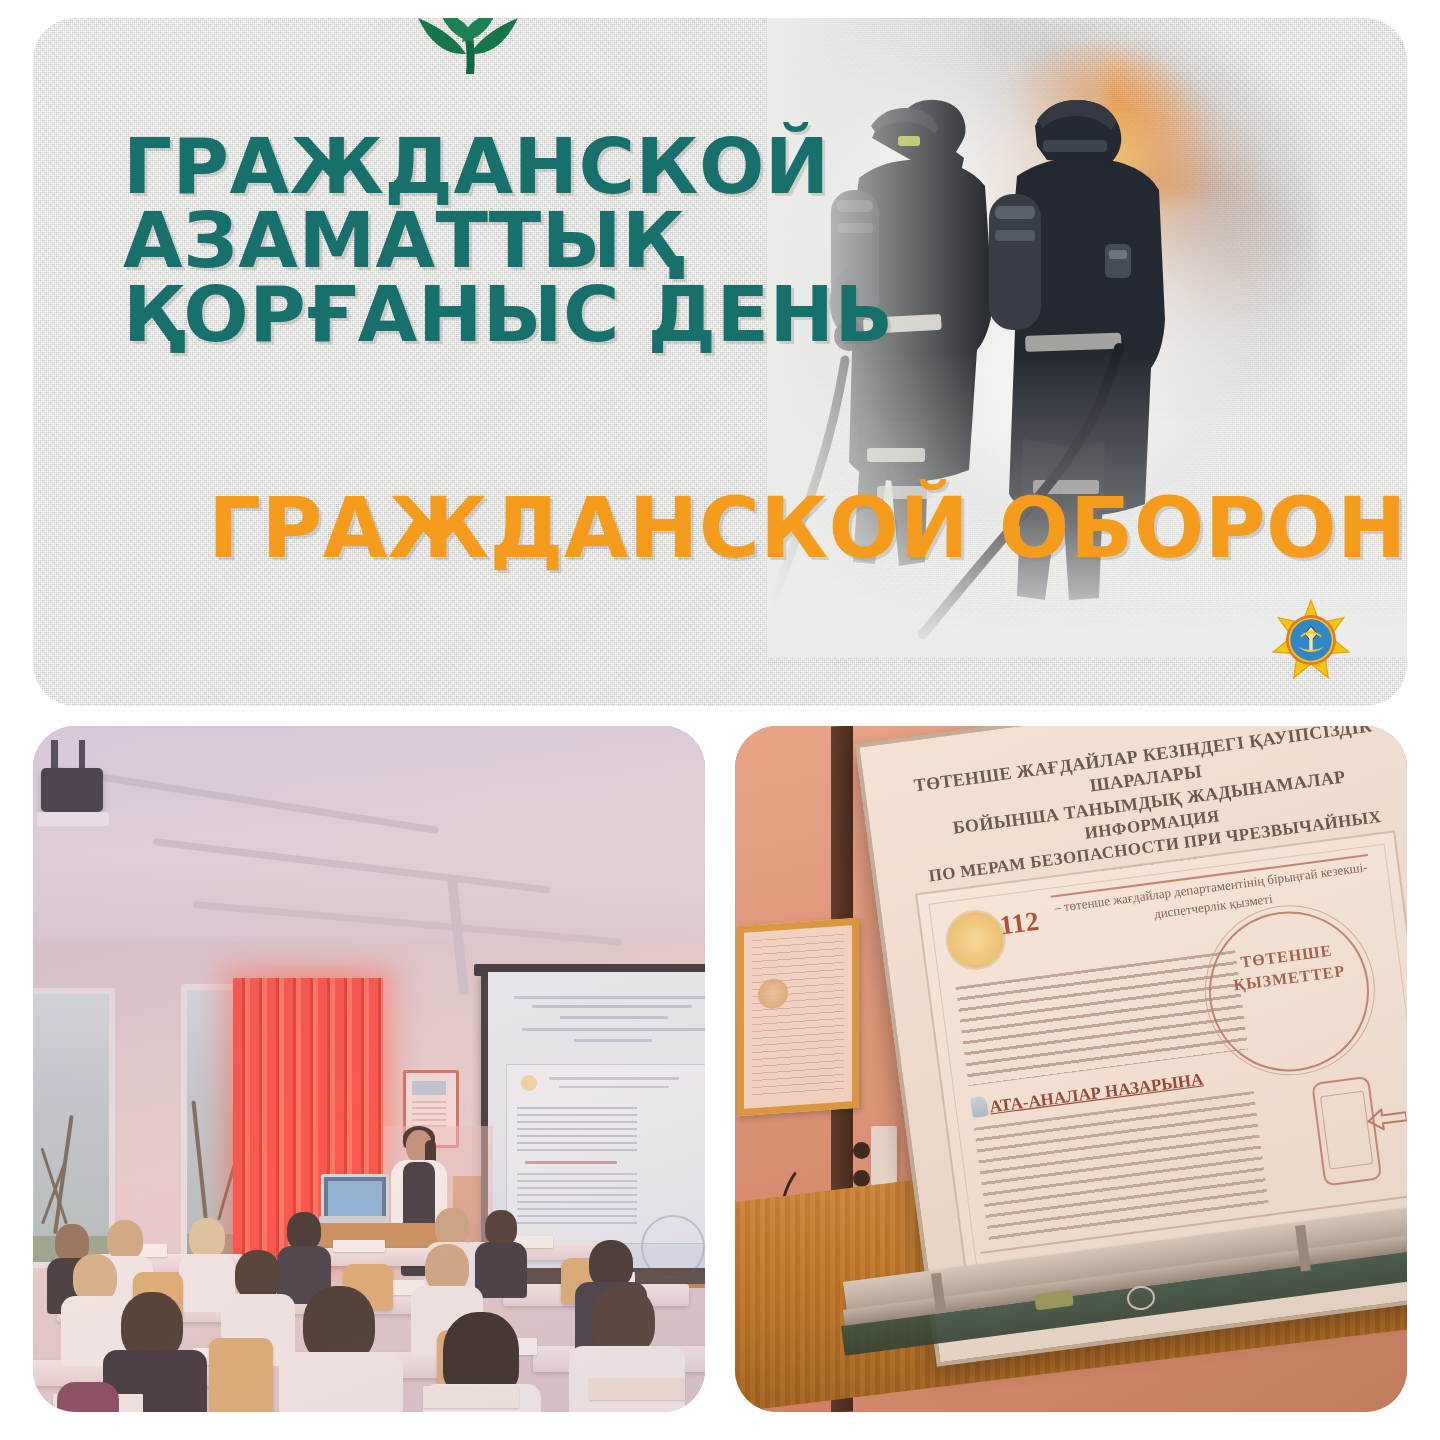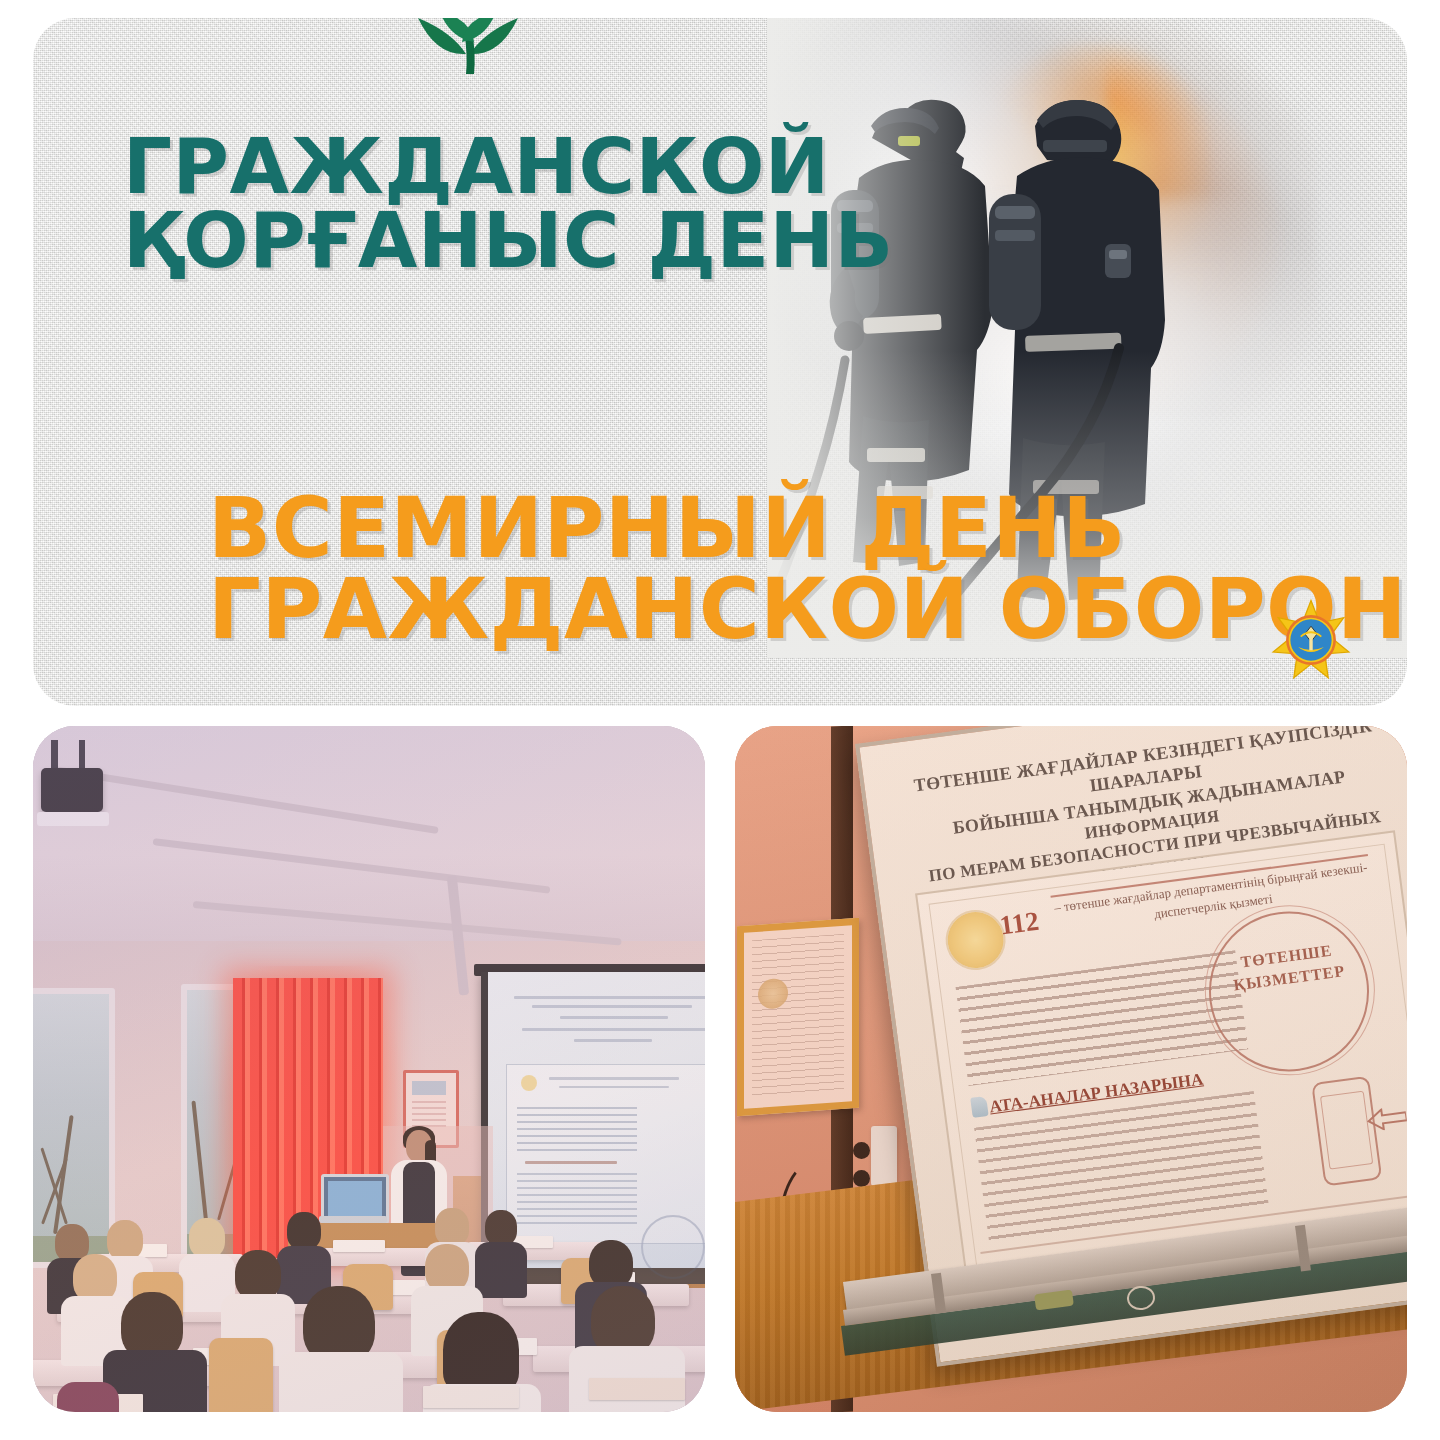--- a/index.html
+++ b/index.html
@@ -271,25 +271,25 @@
     <svg class="leaf-deco" viewBox="0 0 180 70">
       <path d="M40 14 q34 14 48 36 q-30 2 -48 -36z" fill="#16764a"></path>
       <path d="M140 14 q-34 14 -48 36 q30 2 48 -36z" fill="#16764a"></path>
       <path d="M86 26 q4 26 2 44 l8 0 q2 -20 -2 -44z" fill="#0f6a41"></path>
       <path d="M62 8 q30 6 34 30 q-24 -4 -34 -30z" fill="#1b8253"></path>
       <path d="M118 8 q-30 6 -34 30 q24 -4 34 -30z" fill="#1b8253"></path>
     </svg>
 
     <div class="kz-title">
       <div>ГРАЖДАНСКОЙ</div>
+      <div>АЗАМАТТЫҚ</div>
       <div>ҚОРҒАНЫС ДЕНЬ</div>
     </div>
 
     <div class="ru-title">
-      <div>ВСЕМИРНЫЙ ДЕНЬ</div>
       <div>ГРАЖДАНСКОЙ ОБОРОНЫ</div>
     </div>
 
     <svg class="emblem" viewBox="0 0 100 100">
       <g transform="translate(50,50)">
         <g fill="#f5c518" stroke="#e0a800" stroke-width="1.5">
           <path d="M0,-46 L10,-20 L38,-26 L22,-4 L44,14 L16,16 L20,44 L0,28 L-20,44 L-16,16 L-44,14 L-22,-4 L-38,-26 L-10,-20 Z"></path>
         </g>
         <circle r="29" fill="#e8762a"></circle>
         <circle r="25" fill="#2f86c9"></circle>

